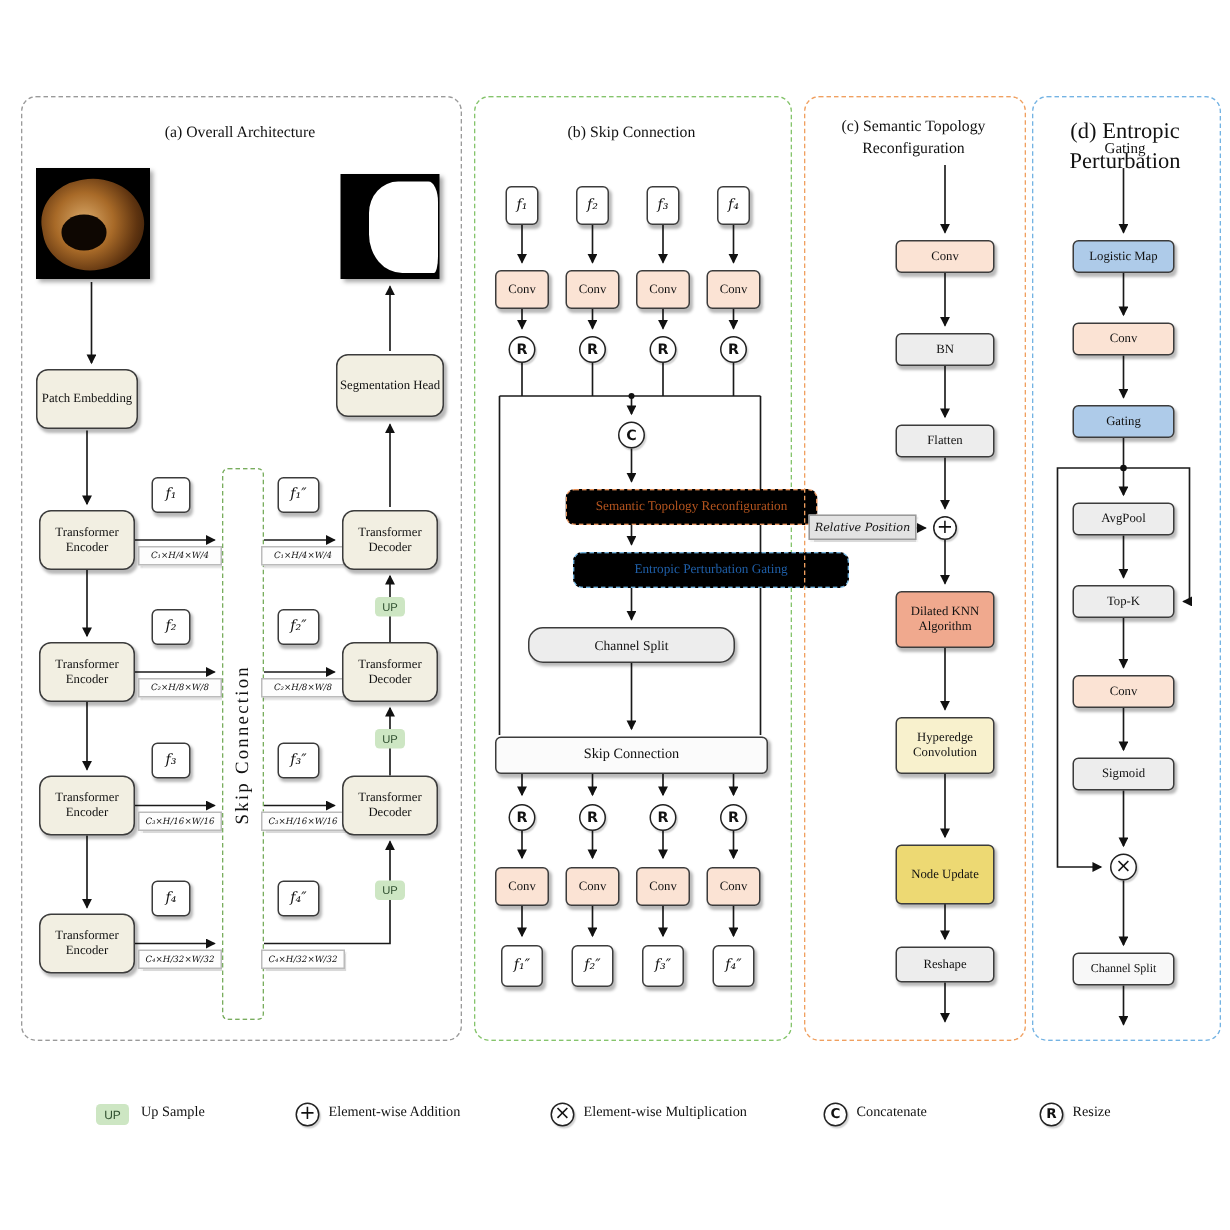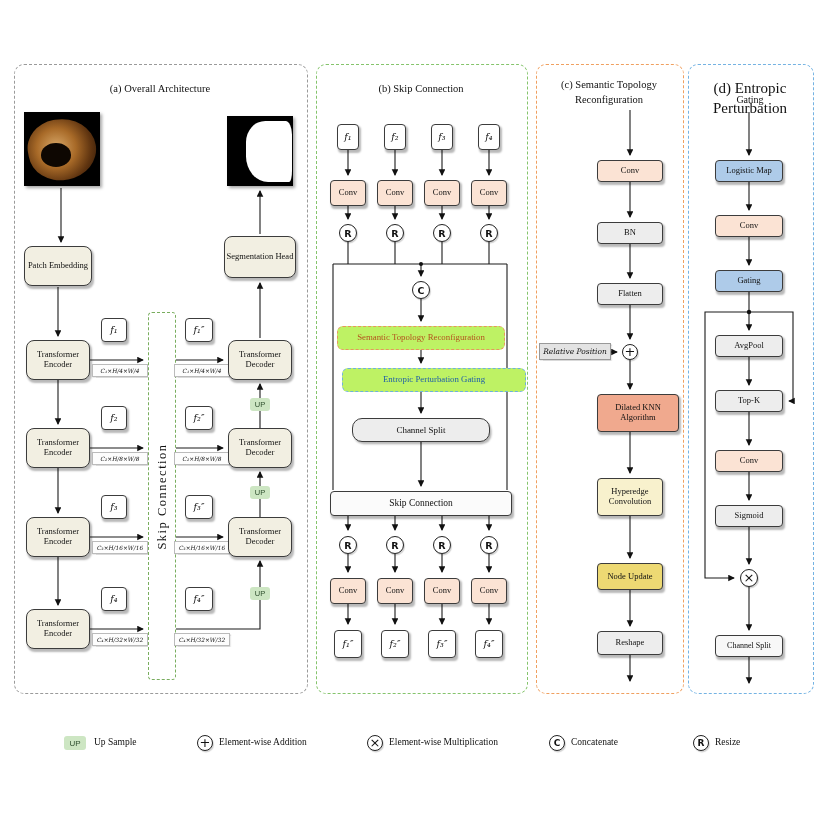--- a/index.html
+++ b/index.html
@@ -13,21 +13,21 @@
        font-size:8.5px;line-height:1.12;box-shadow:1.6px 2.2px 2px rgba(0,0,0,.28);
        padding:1px;box-sizing:border-box;}
   .round{border-radius:8px;}
   .cream{background:#f2efe2;}
   .pink{background:#fbe3d4;}
   .gray{background:#ededed;}
   .blue{background:#aecbe9;}
   .knn{background:#f0a98e;}
   .hyed{background:#f8f1cd;}
   .node{background:#edd973;}
-  .dashedbox{border-style:dashed;box-shadow:none;border-radius:6px;background:#bef264;}
+  .dashedbox{border-style:dashed;box-shadow:none;border-radius:6px;background:#000000;margin-left:40px;}
   .fbox{font-size:9.5px;font-style:italic;font-family:"DejaVu Serif",serif;}
   .dimbox{position:absolute;border:0.8px solid #bbb;background:#fdfdfd;display:flex;align-items:center;justify-content:center;
           font-size:5.8px;font-style:italic;white-space:nowrap;font-family:"DejaVu Serif",serif;
           box-shadow:1px 1.4px 1px rgba(0,0,0,.15);box-sizing:border-box;}
   .circle{position:absolute;border:1.2px solid #222;border-radius:50%;background:#fff;
           display:flex;align-items:center;justify-content:center;font-weight:bold;font-size:9.5px;
           font-family:"DejaVu Sans",sans-serif;box-sizing:border-box;box-shadow:1px 1.4px 1px rgba(0,0,0,.18);}
   .sym{font-weight:400;font-size:13px;line-height:1;margin-top:-1px;}
   .upbadge{position:absolute;background:#cde6c3;border-radius:3px;display:flex;align-items:center;justify-content:center;
            font-size:7.5px;color:#2f4f2f;font-family:"Liberation Sans",sans-serif;}
@@ -232,23 +232,23 @@
 
   <div class="box pink" style="left:597px;top:160px;width:66px;height:22px">Conv</div>
   <div class="box gray" style="left:597px;top:222px;width:66px;height:22px">BN</div>
   <div class="box gray" style="left:597px;top:283px;width:66px;height:22px">Flatten</div>
 
   <div class="dimbox" style="left:539px;top:343px;width:72px;height:17px;font-size:7.5px;background:#e3e3e3;border-color:#999">Relative Position</div>
   <div class="circle" style="left:622px;top:344px;width:16px;height:16px">
     <span class="sym">+</span>
   </div>
 
-  <div class="box knn" style="left:597px;top:394px;width:82px;height:38px">Dilated KNN Algorithm</div>
+  <div class="box knn" style="left:597px;top:394px;width:66px;height:38px">Dilated KNN Algorithm</div>
   <div class="box hyed" style="left:597px;top:478px;width:66px;height:38px">Hyperedge Convolution</div>
-  <div class="box node" style="left:597px;top:563px;width:66px;height:27px">Node Update</div>
+  <div class="box node" style="left:597px;top:563px;width:66px;height:40px">Node Update</div>
   <div class="box gray" style="left:597px;top:631px;width:66px;height:24px">Reshape</div>
 
   <div class="panel" style="left:688px;top:64px;width:124px;height:628px;border-color:#74b3e3"></div>
   <div class="ptitle" style="left:688px;top:78px;width:124px;font-size:15px">(d) Entropic Perturbation</div>
   <div class="ptitle" style="left:688px;top:93px;width:124px;font-size:10px">Gating</div>
 
   <div class="box blue" style="left:715px;top:160px;width:68px;height:22px">Logistic Map</div>
   <div class="box pink" style="left:715px;top:215px;width:68px;height:22px">Conv</div>
   <div class="box blue" style="left:715px;top:270px;width:68px;height:22px">Gating</div>
   <div class="box gray" style="left:715px;top:335px;width:68px;height:22px">AvgPool</div>

